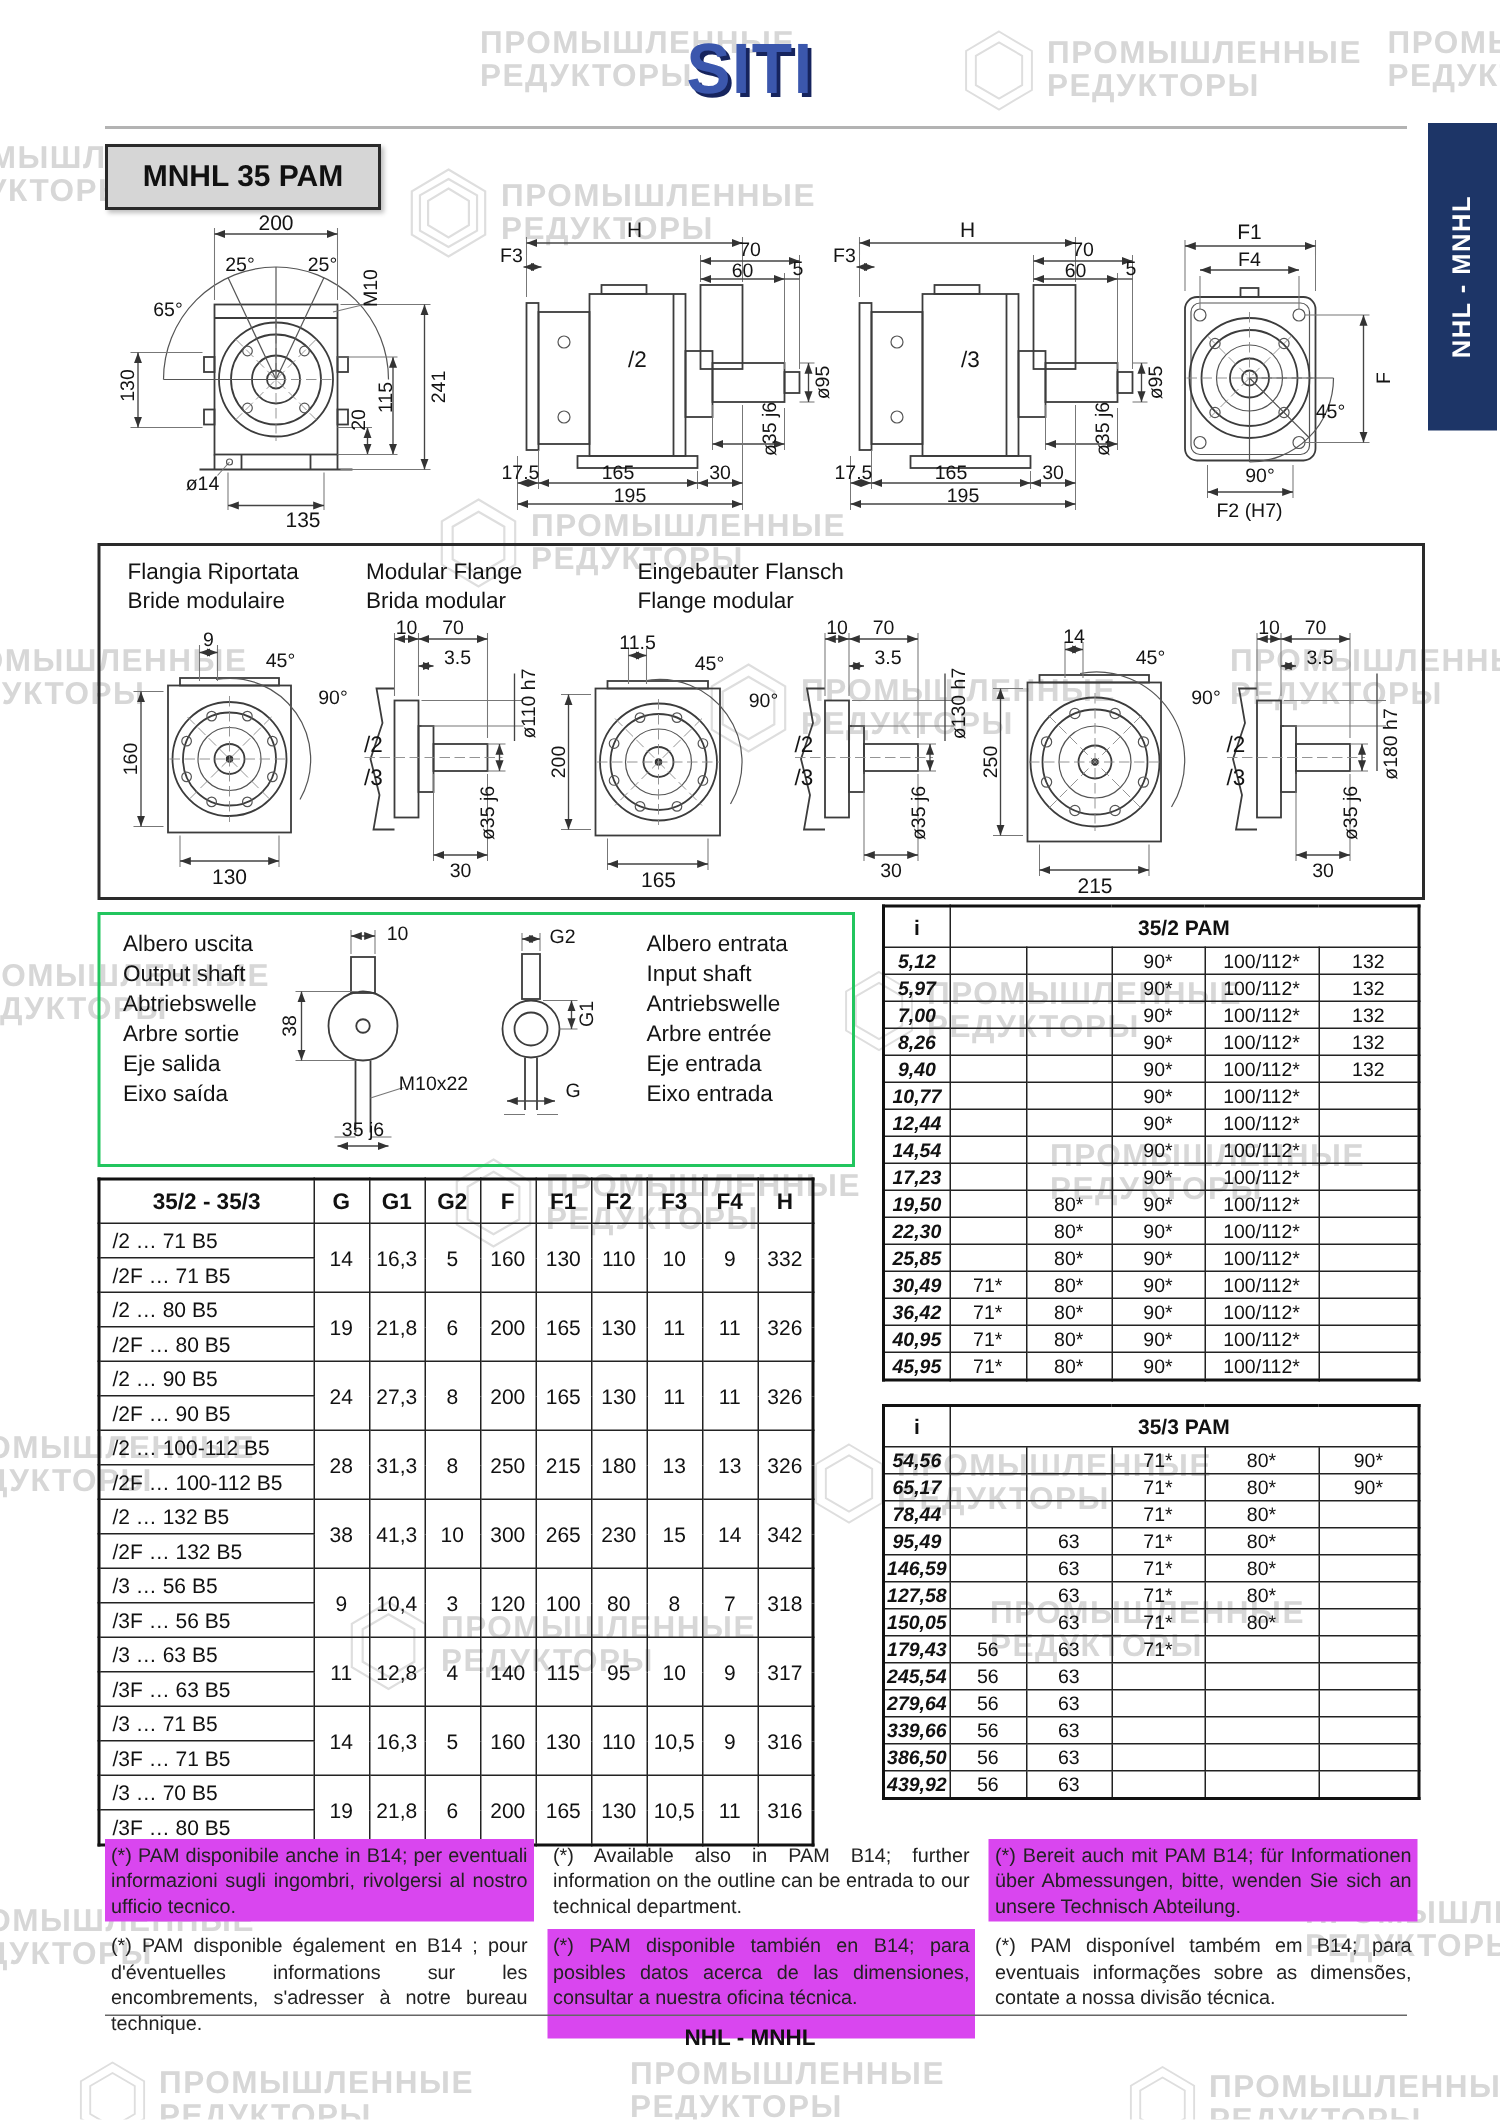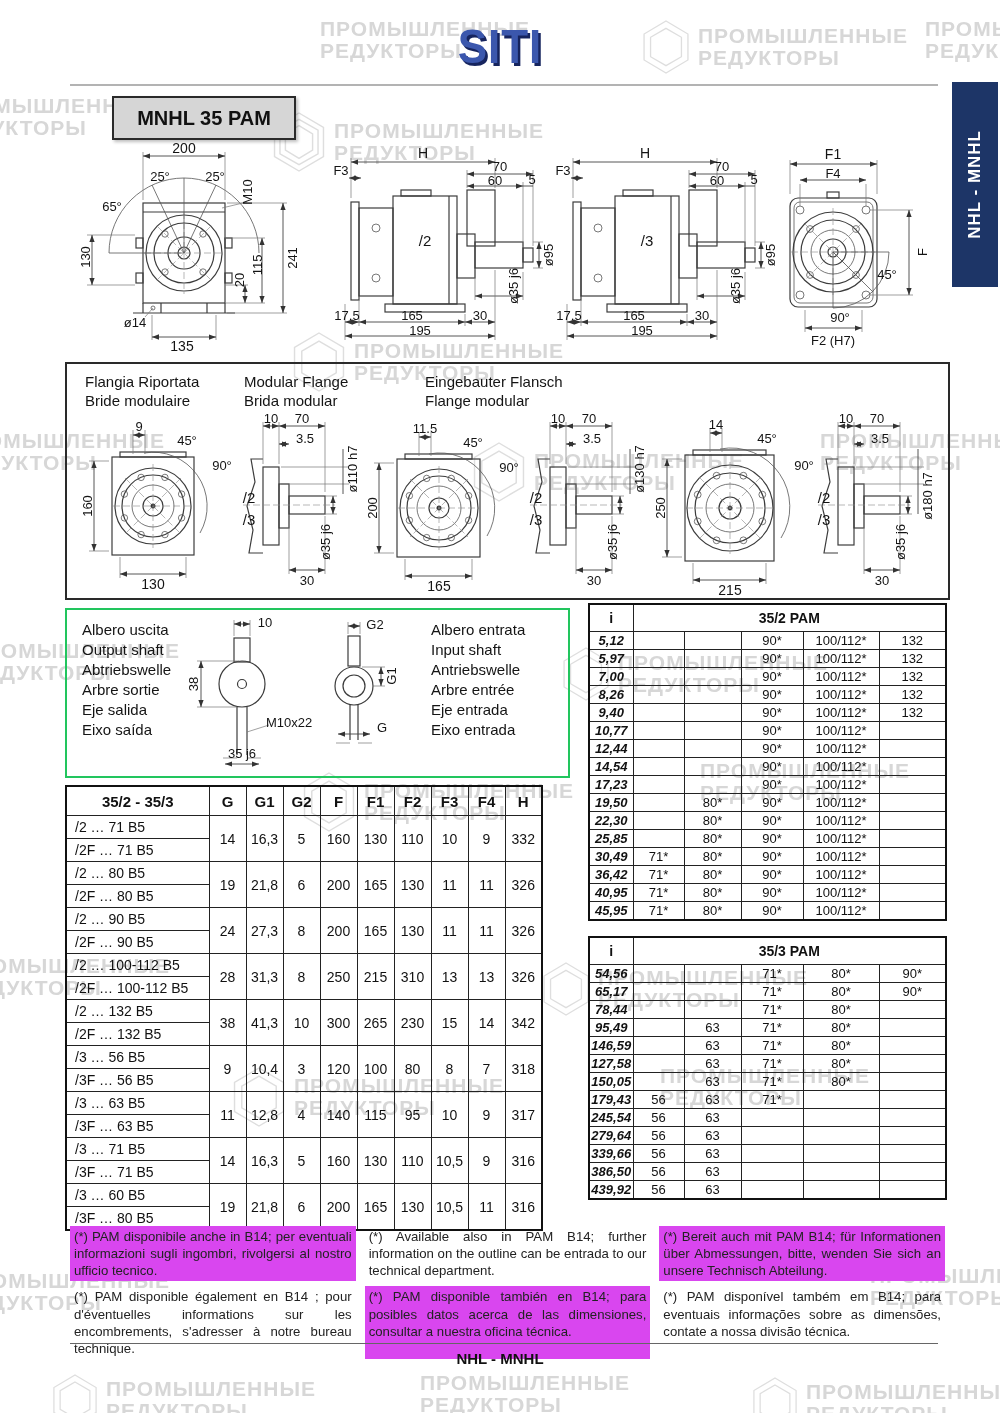--- a/index.html
+++ b/index.html
@@ -12,21 +12,21 @@
   .logo{position:absolute;left:0;right:0;top:22px;text-align:center;}
   .logo span{font-size:44px;font-weight:900;color:#3b57ad;letter-spacing:1px;
              text-shadow:2.5px 2.5px 0 #16245e;display:inline-block;transform:scaleY(1.08);}
   .toprule{position:absolute;left:70px;top:84px;width:868px;height:2px;background:#b3b3b3;}
   .side-tab{position:absolute;left:952px;top:82px;width:46px;height:205px;background:#1d3567;
             display:flex;align-items:center;justify-content:center;}
   .side-tab span{writing-mode:vertical-rl;transform:rotate(180deg);color:#fff;font-weight:bold;
             font-size:17px;letter-spacing:1px;white-space:nowrap;}
   .title-box{position:absolute;left:70px;top:96px;width:180px;height:40px;background:#d6d6d6;
             border:2px solid #2a2a2a;display:flex;align-items:center;justify-content:center;
-            font-size:20px;font-weight:bold;box-shadow:2px 2px 3px rgba(0,0,0,.25);margin-left:42px;}
+            font-size:20px;font-weight:bold;box-shadow:2px 2px 3px rgba(0,0,0,.25);}
   .row1{position:absolute;left:65px;top:140px;width:885px;height:218px;}
   .row2{position:absolute;left:65px;top:362px;width:881px;height:234px;border:2px solid #2a2a2a;}
   .row3{position:absolute;left:65px;top:608px;width:501px;height:166px;border:2px solid #22c55e;}
   .drawing-svg{position:absolute;left:0;top:0;}
   .dim{position:absolute;font-size:13px;white-space:nowrap;transform:translate(-50%,-50%);color:#141414;}
   .dim.big{font-size:14px;}
   .vdim{position:absolute;font-size:13px;white-space:nowrap;writing-mode:vertical-rl;
         transform:translate(-50%,-50%) rotate(180deg);color:#141414;}
   .variant{font-size:15px;}
   .cap{position:absolute;font-size:15px;line-height:1.28;color:#141414;}
@@ -444,21 +444,21 @@
       <span class="dim big" style="left:119px;top:8px">200</span>
       <span class="dim" style="left:95px;top:36px">25°</span>
       <span class="dim" style="left:150px;top:36px">25°</span>
       <span class="dim" style="left:47px;top:66px">65°</span>
       <span class="vdim" style="left:182px;top:52px">M10</span>
       <span class="vdim" style="left:20px;top:117px">130</span>
       <span class="vdim" style="left:227px;top:118px">241</span>
       <span class="vdim" style="left:174px;top:140px">20</span>
       <span class="vdim" style="left:192px;top:125px">115</span>
       <span class="dim" style="left:70px;top:182px">ø14</span>
-      <span class="dim big" style="left:117px;top:206px">135</span>
+      <span class="dim big" style="left:137px;top:206px">135</span>
 
       <span class="dim big" style="left:358px;top:13px">H</span>
       <span class="dim" style="left:276px;top:30px">F3</span>
       <span class="dim" style="left:435px;top:26px">70</span>
       <span class="dim" style="left:430px;top:40px">60</span>
       <span class="dim" style="left:467px;top:39px">5</span>
       <span class="dim variant" style="left:360px;top:100px">/2</span>
       <span class="vdim" style="left:483px;top:115px">ø95</span>
       <span class="vdim" style="left:448px;top:146px">ø35 j6</span>
       <span class="dim" style="left:282px;top:175px">17.5</span>
@@ -841,21 +841,21 @@
           <tr>
             <td class="model">/2F … 90 B5</td>
           </tr>
           <tr>
             <td class="model">/2 … 100-112 B5</td>
             <td rowspan="2">28</td>
             <td rowspan="2">31,3</td>
             <td rowspan="2">8</td>
             <td rowspan="2">250</td>
             <td rowspan="2">215</td>
-            <td rowspan="2">310</td>
+            <td rowspan="2">180</td>
             <td rowspan="2">13</td>
             <td rowspan="2">13</td>
             <td rowspan="2">326</td>
           </tr>
           <tr>
             <td class="model">/2F … 100-112 B5</td>
           </tr>
           <tr>
             <td class="model">/2 … 132 B5</td>
             <td rowspan="2">38</td>
@@ -910,21 +910,21 @@
             <td rowspan="2">130</td>
             <td rowspan="2">110</td>
             <td rowspan="2">10,5</td>
             <td rowspan="2">9</td>
             <td rowspan="2">316</td>
           </tr>
           <tr>
             <td class="model">/3F … 71 B5</td>
           </tr>
           <tr>
-            <td class="model">/3 … 60 B5</td>
+            <td class="model">/3 … 70 B5</td>
             <td rowspan="2">19</td>
             <td rowspan="2">21,8</td>
             <td rowspan="2">6</td>
             <td rowspan="2">200</td>
             <td rowspan="2">165</td>
             <td rowspan="2">130</td>
             <td rowspan="2">10,5</td>
             <td rowspan="2">11</td>
             <td rowspan="2">316</td>
           </tr>

